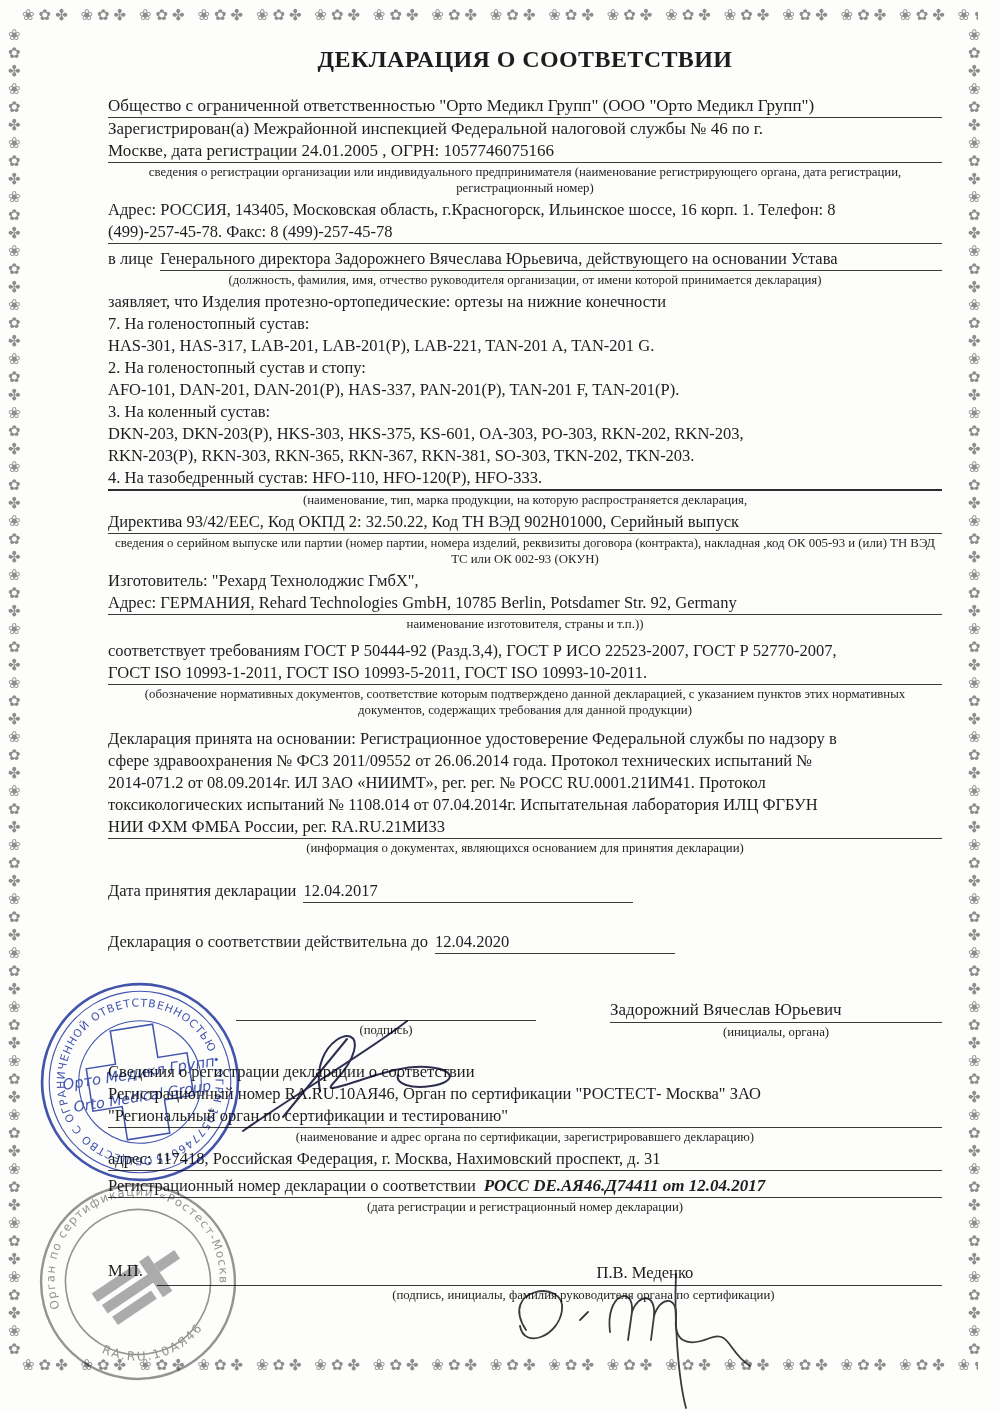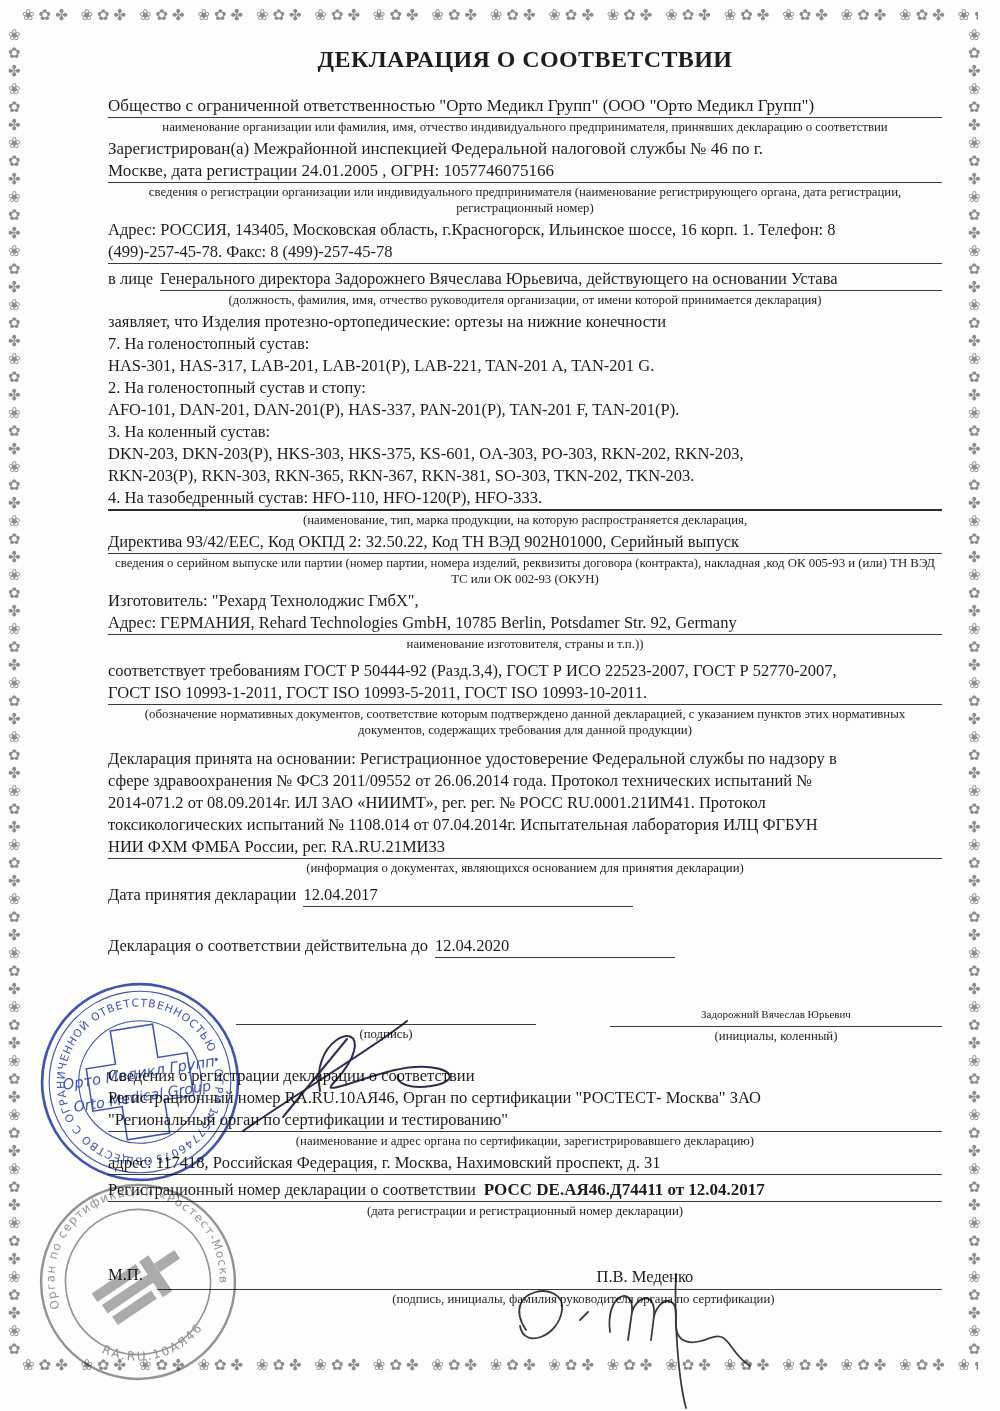--- a/index.html
+++ b/index.html
@@ -12,26 +12,26 @@
   .cap{font-size:12.8px;line-height:16px;text-align:center;color:#242424;margin:1px auto 3px;}
   .ul{border-bottom:1.4px solid #3a3a3a;}
   .ul2{border-bottom:2.2px solid #2d2d2d;}
   .row{display:flex;align-items:flex-start;}
   .mt4{margin-top:4px}.mt8{margin-top:8px}.mt10{margin-top:10px}
   .sig-block{display:flex;margin-top:44px;}
   .sig-spacer{width:128px;}
   .sig-left{width:300px;}
   .sig-right{width:332px;margin-left:auto;}
   .sig-line{height:22px;border-bottom:1.4px solid #3a3a3a;}
-  .name-line{border-bottom:1.4px solid #3a3a3a;text-align:center;font-size:11px;line-height:24px;}
+  .name-line{border-bottom:1.4px solid #3a3a3a;text-align:left;font-size:17px;line-height:24px;}
   .mp-row{display:flex;margin-top:46px;}
   .mp-label{font-size:16.5px;margin-right:14px;}
   .mp-line{flex:1;border-bottom:1.4px solid #3a3a3a;font-size:16.5px;line-height:24px;}
   .mp-name{margin-left:56%;}
-  .bold{font-weight:bold;font-size:17px;}
+  .bold{font-weight:bold;font-size:17px;font-style:italic;}
   
   .bh{position:absolute;left:22px;right:22px;height:24px;font-family:"DejaVu Sans",sans-serif;
       font-size:15px;letter-spacing:4px;color:#8d8d8d;white-space:nowrap;overflow:hidden;}
   .bh.top{top:6px;}
   .bh.bottom{top:1356px;}
   .bv{position:absolute;top:26px;width:20px;height:1328px;font-family:"DejaVu Sans",sans-serif;
       font-size:15px;line-height:18px;color:#8d8d8d;word-break:break-all;overflow:hidden;}
   .bv.left{left:8px;}
   .bv.right{right:12px;}
   
@@ -46,21 +46,20 @@
   <div class="bh top">❀✿✤ ❀✿✤ ❀✿✤ ❀✿✤ ❀✿✤ ❀✿✤ ❀✿✤ ❀✿✤ ❀✿✤ ❀✿✤ ❀✿✤ ❀✿✤ ❀✿✤ ❀✿✤ ❀✿✤ ❀✿✤ ❀✿✤ ❀✿✤ ❀✿✤ ❀✿✤ ❀✿✤ ❀✿✤ ❀✿✤ ❀✿✤ </div>
   <div class="bh bottom">❀✿✤ ❀✿✤ ❀✿✤ ❀✿✤ ❀✿✤ ❀✿✤ ❀✿✤ ❀✿✤ ❀✿✤ ❀✿✤ ❀✿✤ ❀✿✤ ❀✿✤ ❀✿✤ ❀✿✤ ❀✿✤ ❀✿✤ ❀✿✤ ❀✿✤ ❀✿✤ ❀✿✤ ❀✿✤ ❀✿✤ ❀✿✤ </div>
   <div class="bv left">❀✿✤ ❀✿✤ ❀✿✤ ❀✿✤ ❀✿✤ ❀✿✤ ❀✿✤ ❀✿✤ ❀✿✤ ❀✿✤ ❀✿✤ ❀✿✤ ❀✿✤ ❀✿✤ ❀✿✤ ❀✿✤ ❀✿✤ ❀✿✤ ❀✿✤ ❀✿✤ ❀✿✤ ❀✿✤ ❀✿✤ ❀✿✤ ❀✿✤ ❀✿✤ </div>
   <div class="bv right">❀✿✤ ❀✿✤ ❀✿✤ ❀✿✤ ❀✿✤ ❀✿✤ ❀✿✤ ❀✿✤ ❀✿✤ ❀✿✤ ❀✿✤ ❀✿✤ ❀✿✤ ❀✿✤ ❀✿✤ ❀✿✤ ❀✿✤ ❀✿✤ ❀✿✤ ❀✿✤ ❀✿✤ ❀✿✤ ❀✿✤ ❀✿✤ ❀✿✤ ❀✿✤ </div>
 
   <div class="content">
 
     <div class="title">ДЕКЛАРАЦИЯ О СООТВЕТСТВИИ</div>
 
     <div class="t big ul">Общество с ограниченной ответственностью "Орто Медикл Групп"  (ООО "Орто Медикл Групп")</div>
-    <div class="cap" style="max-width:780px">наименование организации или фамилия, имя, отчество индивидуального предпринимателя, принявших декларацию о соответствии</div>
 
     <div class="t big">Зарегистрирован(а) Межрайонной инспекцией Федеральной налоговой службы № 46 по г.</div>
     <div class="t big ul">Москве, дата регистрации 24.01.2005 , ОГРН: 1057746075166</div>
     <div class="cap" style="max-width:812px">сведения о регистрации организации или индивидуального предпринимателя (наименование регистрирующего органа, дата регистрации, регистрационный номер)</div>
 
     <div class="t">Адрес: РОССИЯ, 143405, Московская область, г.Красногорск, Ильинское шоссе, 16 корп. 1. Телефон: 8</div>
     <div class="t ul">(499)-257-45-78. Факс: 8 (499)-257-45-78</div>
 
     <div class="row t mt4">
       <span style="margin-right:7px">в лице</span>
@@ -91,39 +90,39 @@
     <div class="t ul">ГОСТ  ISO 10993-1-2011, ГОСТ  ISO 10993-5-2011, ГОСТ  ISO 10993-10-2011.</div>
     <div class="cap" style="max-width:800px">(обозначение нормативных документов, соответствие которым подтверждено данной декларацией, с указанием пунктов этих нормативных документов, содержащих требования для данной продукции)</div>
 
     <div class="t mt10">Декларация принята на основании: Регистрационное удостоверение Федеральной службы по надзору в</div>
     <div class="t">сфере здравоохранения № ФСЗ 2011/09552 от 26.06.2014 года. Протокол  технических испытаний №</div>
     <div class="t">2014-071.2 от 08.09.2014г. ИЛ ЗАО «НИИМТ», рег. рег. № РОСС RU.0001.21ИМ41. Протокол</div>
     <div class="t">токсикологических испытаний № 1108.014 от 07.04.2014г. Испытательная лаборатория ИЛЦ ФГБУН</div>
     <div class="t ul">НИИ ФХМ ФМБА России, рег. RA.RU.21МИ33</div>
     <div class="cap">(информация о документах, являющихся основанием для принятия декларации)</div>
 
-    <div class="row t" style="margin-top:8px">
+    <div class="row t" style="margin-top:24px">
       <span style="margin-right:7px">Дата принятия декларации</span>
       <span class="ul" style="width:330px">12.04.2017</span>
     </div>
 
     <div class="row t" style="margin-top:28px">
       <span style="margin-right:7px">Декларация о соответствии действительна до</span>
       <span class="ul" style="width:240px">12.04.2020</span>
     </div>
 
     <div class="sig-block">
       <div class="sig-spacer"></div>
       <div class="sig-left">
         <div class="sig-line"></div>
         <div class="cap">(подпись)</div>
       </div>
       <div class="sig-right">
         <div class="name-line">Задорожний Вячеслав Юрьевич</div>
-        <div class="cap">(инициалы, коленный)</div>
+        <div class="cap">(инициалы, органа)</div>
       </div>
     </div>
 
     <div class="t" style="margin-top:18px">Сведения о регистрации декларации о соответствии</div>
     <div class="t">Регистрационный номер RA.RU.10АЯ46, Орган по сертификации "РОСТЕСТ- Москва" ЗАО</div>
     <div class="t ul">"Региональный орган по сертификации и тестированию"</div>
     <div class="cap">(наименование и адрес органа по сертификации, зарегистрировавшего декларацию)</div>
     <div class="t ul">адрес: 117418, Российская Федерация, г. Москва, Нахимовский проспект, д. 31</div>
 
     <div class="row t ul mt4">

